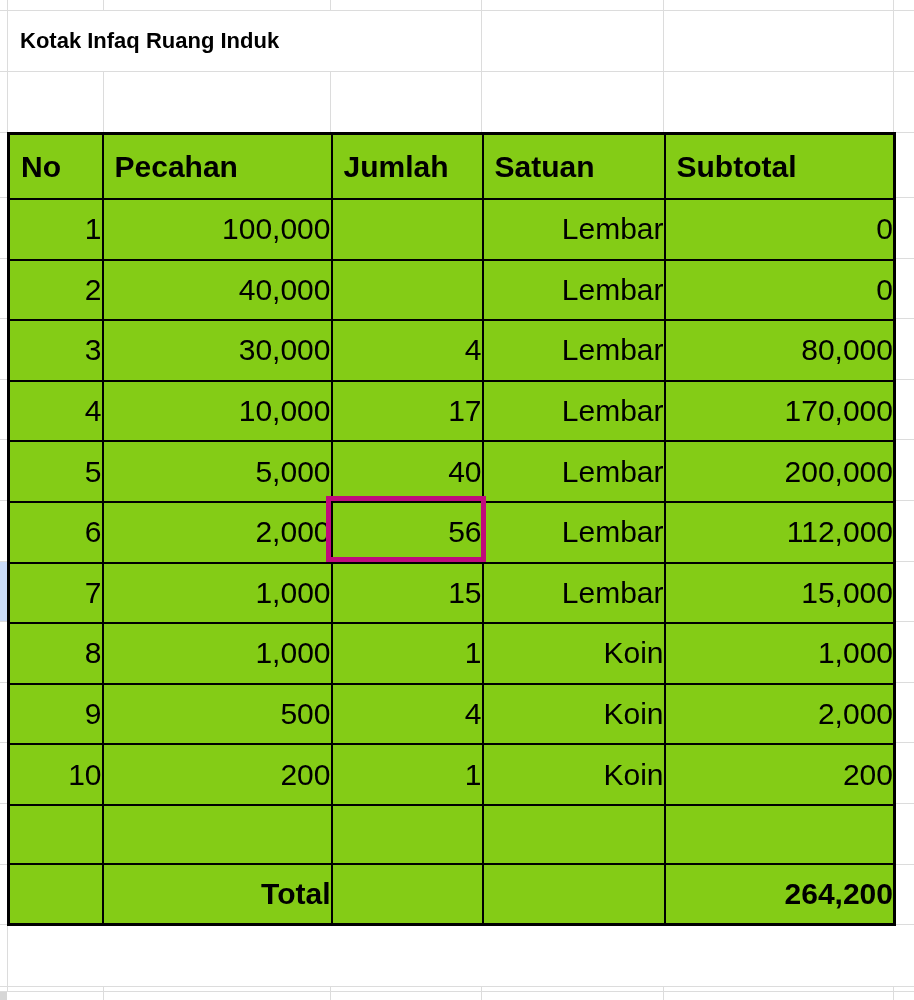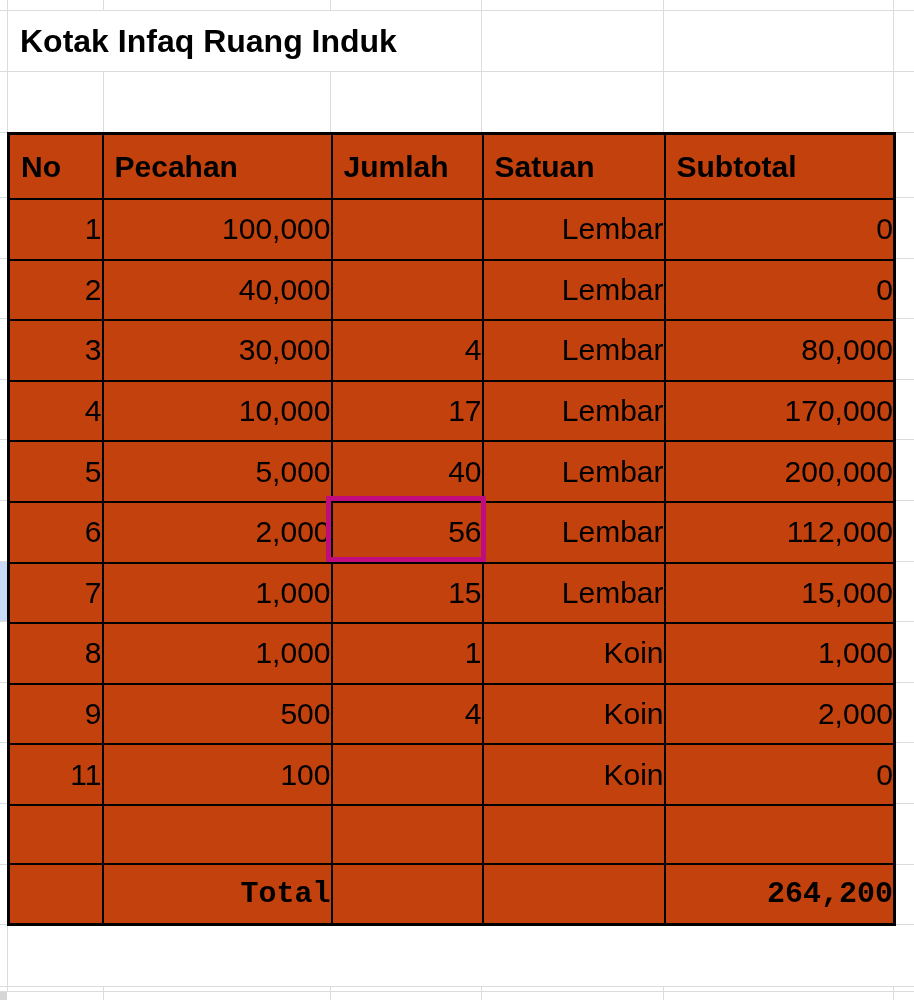--- a/index.html
+++ b/index.html
@@ -11,34 +11,34 @@
   .gl.v{width:1px;}
   .gl.h{height:1px;left:0;width:914px;}
 
   
   #row-marker{position:absolute;left:0;top:562px;width:7px;height:59px;background:#c9daf8;}
   #corner-gray{position:absolute;left:0;top:992px;width:7px;height:8px;background:#d6d6d6;}
 
   
   #title-cell{position:absolute;left:8px;top:11px;width:473px;height:60px;background:#ffffff;
     display:flex;align-items:center;}
-  #title-cell span{font-size:32px;font-weight:bold;color:#000;padding-left:12px;white-space:nowrap;}
+  #title-cell span{font-size:22px;font-weight:bold;color:#000;padding-left:12px;white-space:nowrap;}
 
   
   #sheet-table{position:absolute;left:7px;top:132px;border-collapse:collapse;table-layout:fixed;
-    background:#c2410c;border:3px solid #000;}
+    background:#84cc16;border:3px solid #000;}
   #sheet-table td,#sheet-table th{border:2px solid #000;font-size:30px;color:#000;
     overflow:hidden;white-space:nowrap;vertical-align:middle;padding:0;}
   #sheet-table th{font-weight:bold;text-align:left;padding-left:11px;height:63px;}
   #sheet-table tbody tr{height:60.6px;}
   #sheet-table tr.empty-row{height:59px;}
   #sheet-table tr.total-row{height:61px;}
   .num{text-align:right;padding-right:9px;}
   .txt{text-align:right;padding-left:11px;}
-  .bold{font-weight:bold;font-family:Liberation Mono, monospace;}
+  .bold{font-weight:bold;}
 
   
   #selection-box{position:absolute;left:326px;top:496px;width:160px;height:66px;
     border:5px solid #c00c7c;box-sizing:border-box;background:transparent;pointer-events:none;}
 </style>
 </head>
 <body>
 
 <div id="canvas">
 
@@ -155,25 +155,25 @@
         <td class="num">1,000</td>
       </tr>
       <tr>
         <td class="num">9</td>
         <td class="num">500</td>
         <td class="num">4</td>
         <td class="txt">Koin</td>
         <td class="num">2,000</td>
       </tr>
       <tr>
-        <td class="num">11</td>
-        <td class="num">100</td>
-        <td class="num"></td>
+        <td class="num">10</td>
+        <td class="num">200</td>
+        <td class="num">1</td>
         <td class="txt">Koin</td>
-        <td class="num">0</td>
+        <td class="num">200</td>
       </tr>
       <tr class="empty-row">
         <td></td>
         <td></td>
         <td></td>
         <td></td>
         <td></td>
       </tr>
       <tr class="total-row">
         <td></td>

